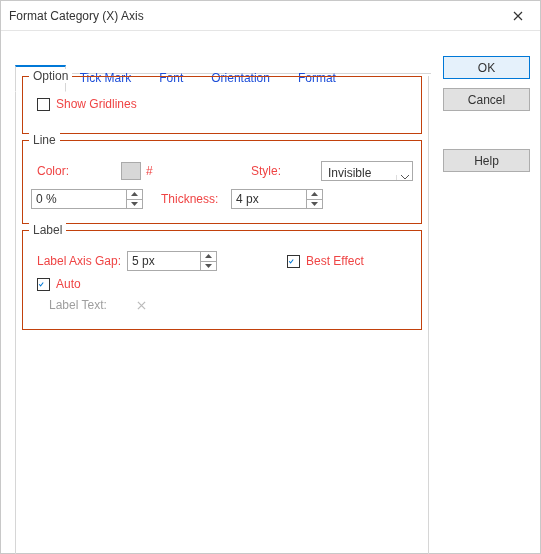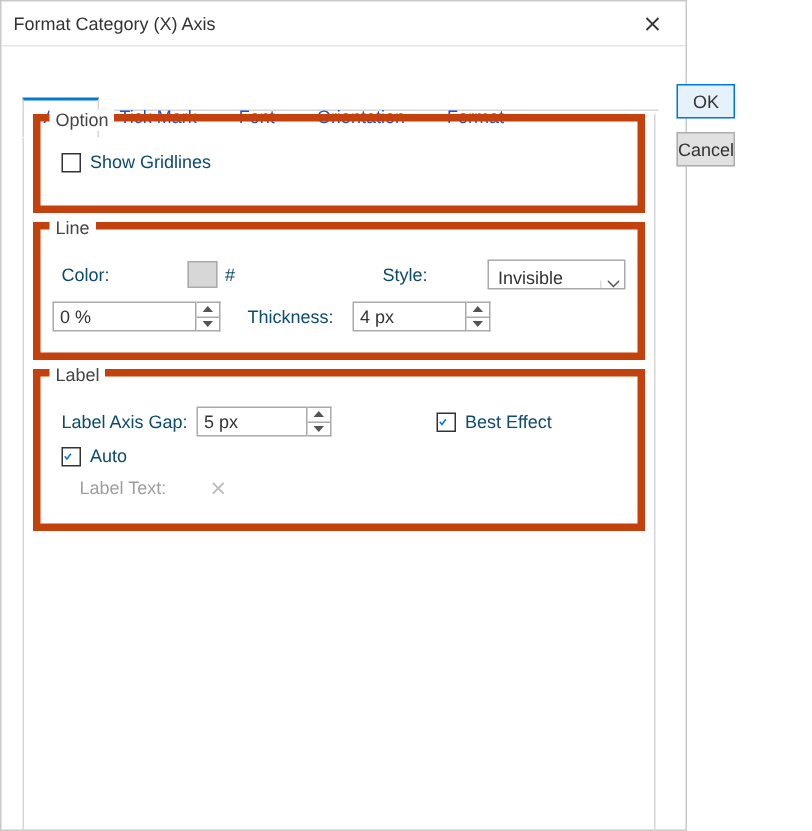--- a/index.html
+++ b/index.html
@@ -1,34 +1,34 @@
 <!DOCTYPE html>
 <html><head>
 <meta charset="utf-8">
 <style>
   * { box-sizing: border-box; font-family: "Segoe UI", Tahoma, sans-serif; font-size: 12px; }
   body { margin: 0; background: #fff; }
-  .window { width: 458px; height: 554px; border: 1px solid #c8c8c8; position: relative; background: #fff; }
+  .window { width: 541px; height: 554px; border: 1px solid #c8c8c8; position: relative; background: #fff; }
   .titlebar { height: 30px; display: flex; align-items: center; justify-content: space-between; padding: 0 0 0 8px; border-bottom: 1px solid #e5e5e5; }
   .titlebar-title { color: #333; }
   .close-btn { width: 44px; height: 30px; display: flex; align-items: center; justify-content: center; color: #333; cursor: default; }
   .close-btn svg { width: 10px; height: 10px; }
   .body { display: flex; padding: 15px 10px 10px 10px; height: calc(100% - 30px); }
   .left { flex: 1; }
   .right { width: 90px; margin-left: 12px; display: flex; flex-direction: column; gap: 9px; padding-top: 10px;}
   .btn { border: 1px solid #adadad; background: #e1e1e1; height: 23px; display: flex; align-items: center; justify-content: center; color: #333; }
   .btn.ok { border: 1px solid #0078d7; background:#e5f1fb; }
   .tabs { display: flex; border-bottom: 1px solid #d6d6d6; margin-left:4px;}
   .tab { padding: 5px 13px 6px 13px; color: #1d4ed8; border: 1px solid transparent; border-bottom: none; position: relative; top: 19px; }
   .tab.active { border: 1px solid #d6d6d6; border-bottom: 1px solid #fff; background: #fff; border-top: 2px solid #0078d7; padding-top:4px;}
   .panel { border: 1px solid #d6d6d6; border-top:none; height: 484px; margin-left:4px; margin-right:2px; padding: 0px 6px 6px 6px;}
-  .fieldset { border: 5px solid #c2410c; margin: 2px 0 6px 0; padding: 8px 8px 10px 8px; position: relative; }
+  .fieldset { border: 1px solid #c2410c; margin: 2px 0 6px 0; padding: 8px 8px 10px 8px; position: relative; }
   .fieldset .legend { position: absolute; top: -8px; left: 6px; background: #fff; padding: 0 4px; color: #444; }
   .row { display: flex; align-items: center; margin: 4px 0; }
-  .lbl { color: #0c4a6e; }
+  .lbl { color: #ef4444; }
   .lbl.disabled { color: #9e9e9e; }
   .checkbox { width: 13px; height: 13px; border: 1px solid #333; background: #fff; margin-right: 6px; display:inline-flex; align-items:center; justify-content:center;}
   .checkbox.checked::after { content:""; width:8px; height:8px; display:block; background: no-repeat center/contain; }
   .checkbox.checked svg{width:11px;height:11px;}
   .colorswatch { width: 20px; height: 18px; border: 1px solid #aaa; background: #d7d7d7; margin-right:5px;}
   .textin { border: 1px solid #aaa; height: 20px; background: #fff; padding: 0 4px; display:flex; align-items:center; color:#333;}
   .spinner { display:flex; }
   .spinner .spin { width:16px; display:flex; flex-direction:column; border:1px solid #aaa; border-left:none;}
   .spinner .spin div{flex:1; display:flex; align-items:center; justify-content:center;}
   .spinner .spin div:first-child{border-bottom:1px solid #aaa;}
@@ -182,15 +182,16 @@
             </div>
           </div>
         </div>
 
       </div>
     </div>
     <div class="right">
       <div class="btn ok">OK</div>
       <div class="btn">Cancel</div>
       <div class="gap-help"></div>
+      <div class="btn">Help</div>
     </div>
   </div>
 </div>
 
 </body></html>

